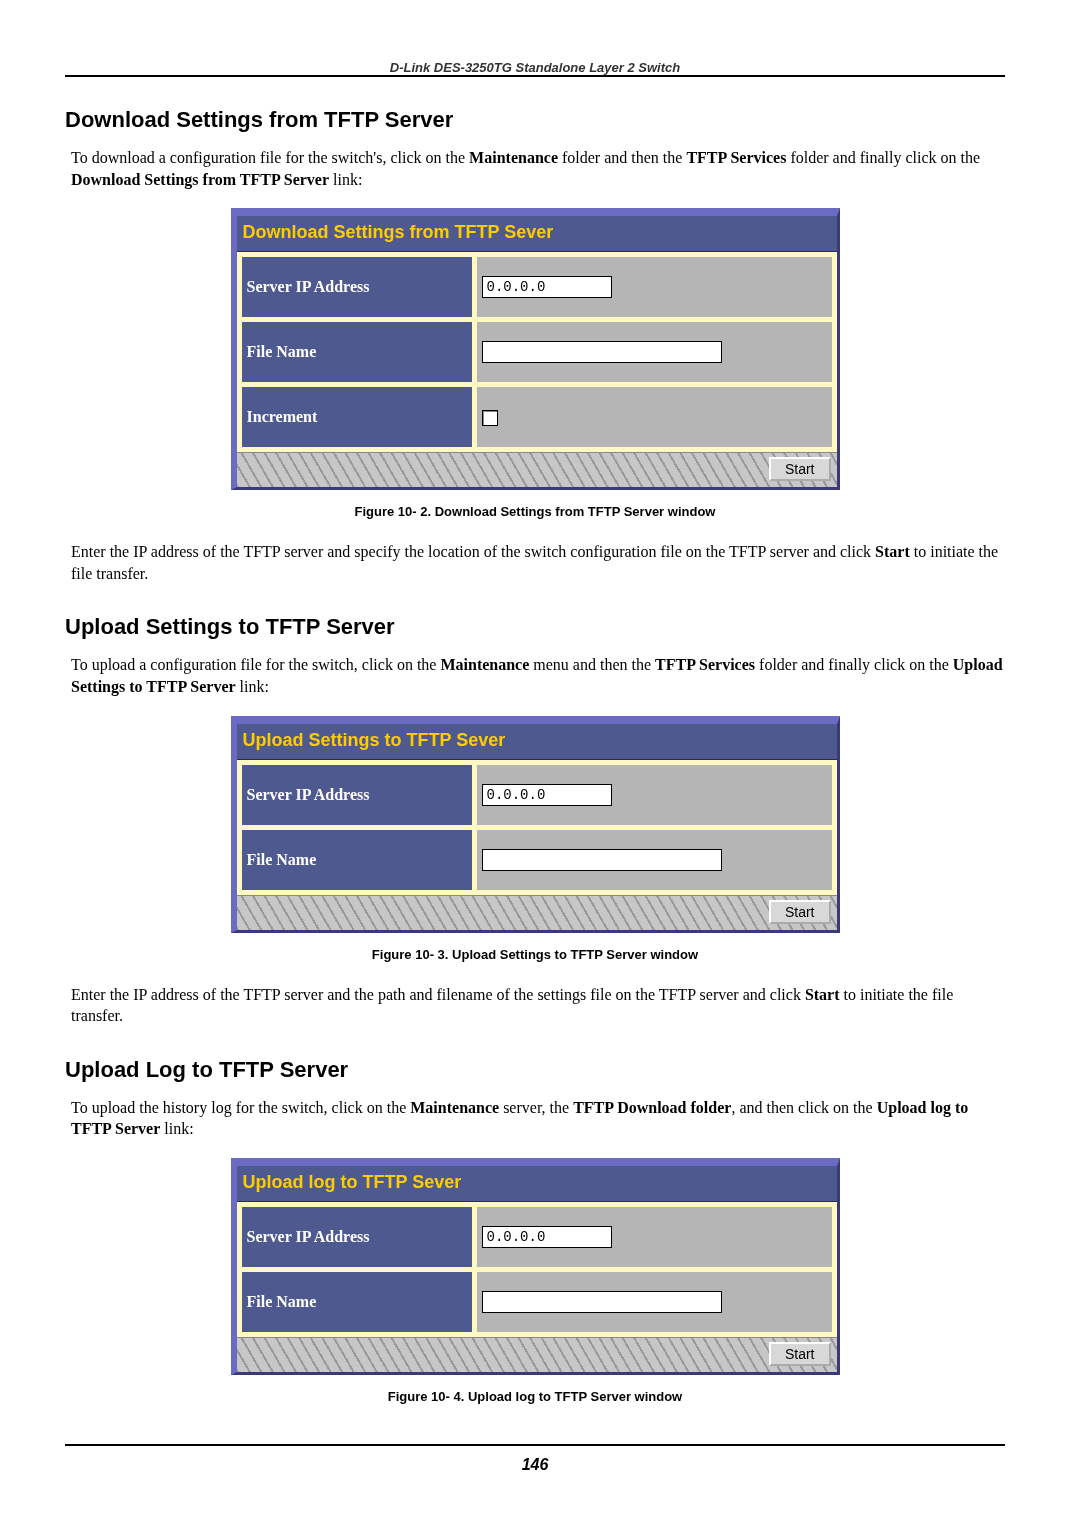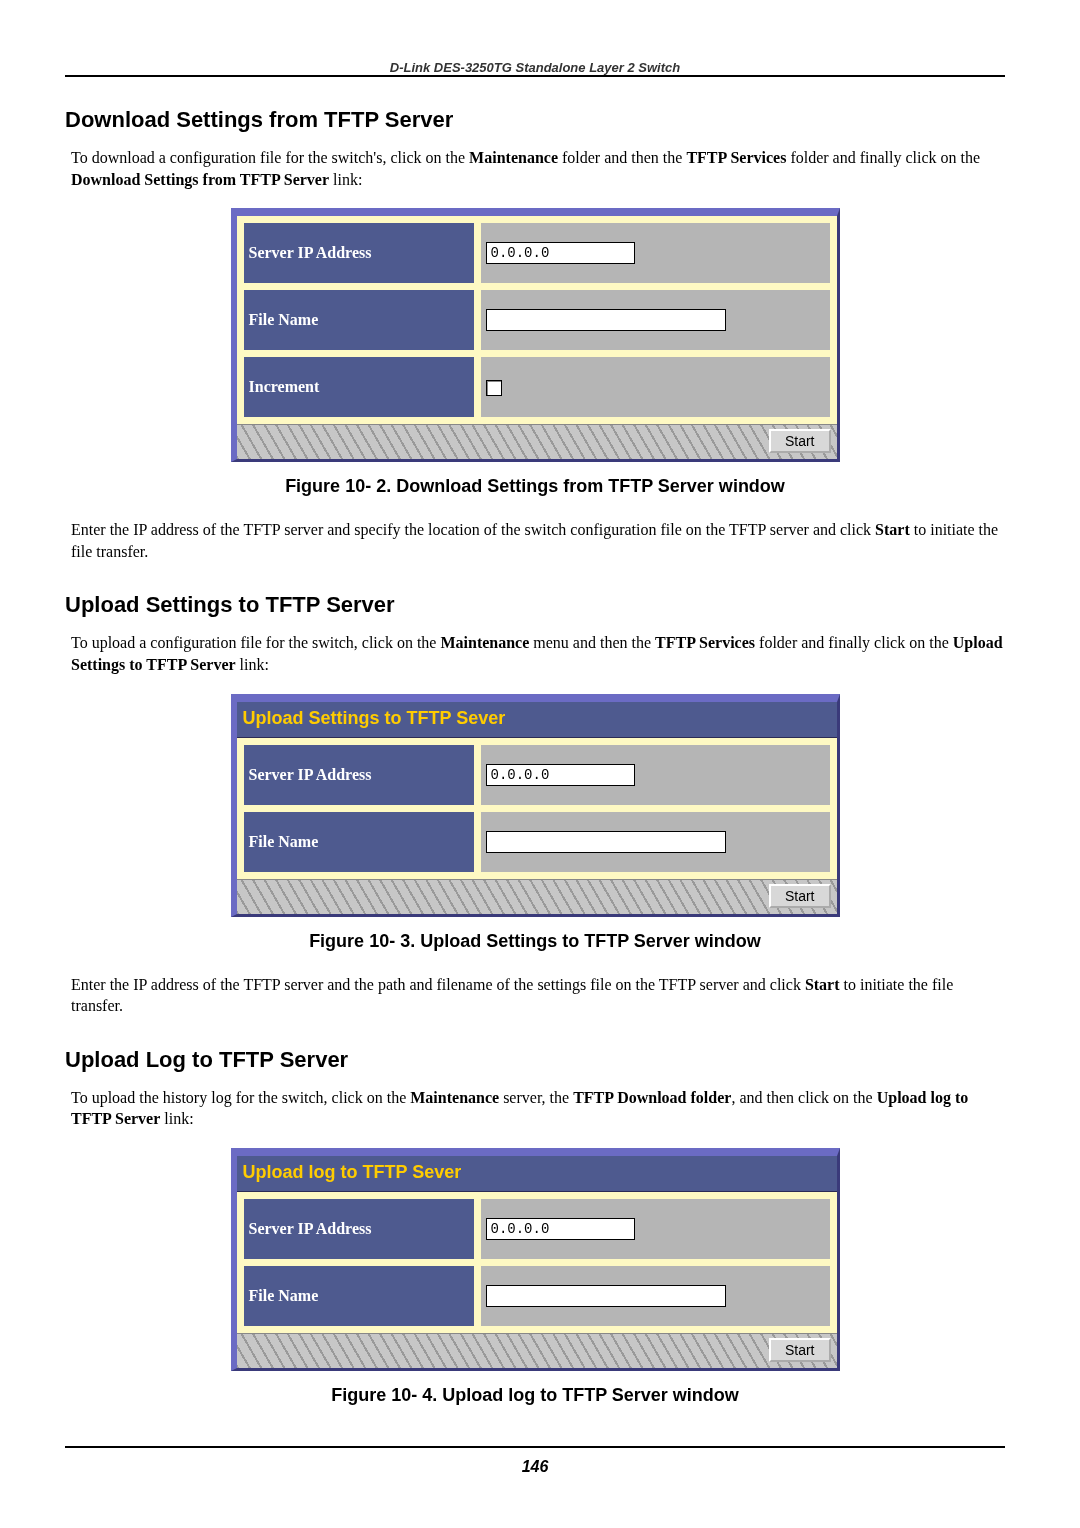--- a/index.html
+++ b/index.html
@@ -37,21 +37,21 @@
     font-size: 16px;
     line-height: 1.35;
     margin: 0 0 18px 6px;
   }
   .bold { font-weight: bold; }
   .fig-wrap { text-align: center; margin: 6px 0 10px 0; }
   .fig-caption {
     text-align: center;
     font-family: Arial, Helvetica, sans-serif;
     font-weight: bold;
-    font-size: 18px;
+    font-size: 13px;
     margin: 14px 0 22px 0;
   }
   .page-num {
     text-align: center;
     font-family: Arial, Helvetica, sans-serif;
     font-weight: bold;
     font-style: italic;
     font-size: 16px;
   }
 
@@ -74,21 +74,21 @@
     background: #4e5a8f;
     padding: 6px 6px 8px 6px;
     border-bottom: 1px solid #2b2b55;
   }
   table.form {
     width: 100%;
     border-collapse: collapse;
     table-layout: fixed;
   }
   table.form td {
-    border: 7px solid #fef9c3;
+    border: 5px solid #fef9c3;
     padding: 17px 5px;
     height: 26px;
     vertical-align: middle;
     margin-top: 28px;
   }
   td.label-cell {
     background: #4e5a8f;
     color: #fff;
     font-family: "Times New Roman", Times, serif;
     font-weight: bold;
@@ -99,21 +99,21 @@
     background: #b5b5b5;
   }
   input.txt {
     font-family: "Courier New", monospace;
     font-size: 14px;
     border: 1px solid #000;
     background: #fff;
     padding: 2px 4px;
     box-sizing: border-box;
   }
-  input.txt.narrow { width: 149px; }
+  input.txt.narrow { width: 130px; }
   input.txt.wide   { width: 240px; }
   .chk {
     display: inline-block;
     width: 14px; height: 14px;
     background: #fff;
     border: 1px solid #000;
     box-shadow: inset 1px 1px 0 #888;
     vertical-align: middle;
   }
   .footer-row {
@@ -143,20 +143,21 @@
 <hr class="top-rule">
 
 <h2 class="section">Download Settings from TFTP Server</h2>
 
 <p class="body">
   <span>To download a configuration file for the switch's, click on the </span><span class="bold">Maintenance</span><span> folder and then the </span><span class="bold">TFTP Services</span><span> folder and finally click on the </span><span class="bold">Download Settings from TFTP Server</span><span> link:</span>
 </p>
 
 <div class="fig-wrap">
   <div class="panel">
+    <div class="panel-title">Download Settings from TFTP Sever</div>
     <table class="form">
       <colgroup>
           <col class="col1">
           <col class="col2">
         </colgroup>
       <tbody>
           <tr>
         <td class="label-cell">Server IP Address</td>
         <td class="field-cell">
           <input class="txt narrow" type="text" value="0.0.0.0" style="">

